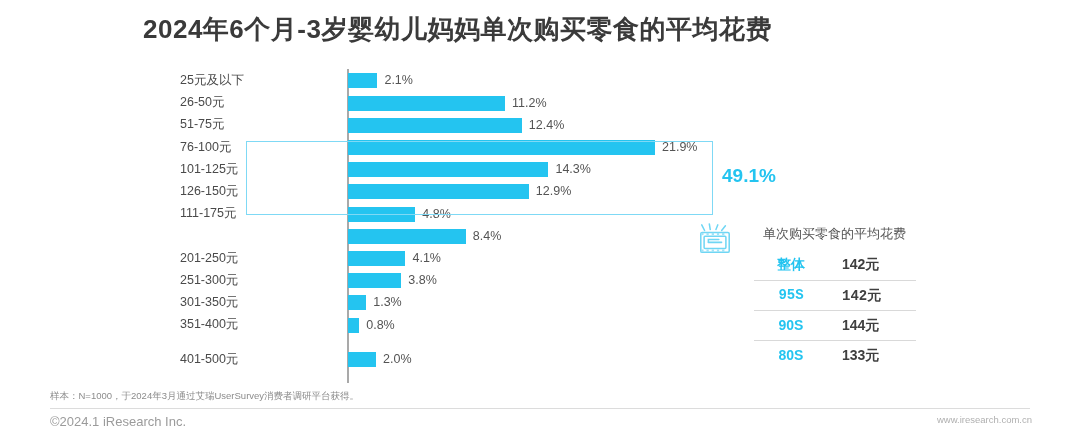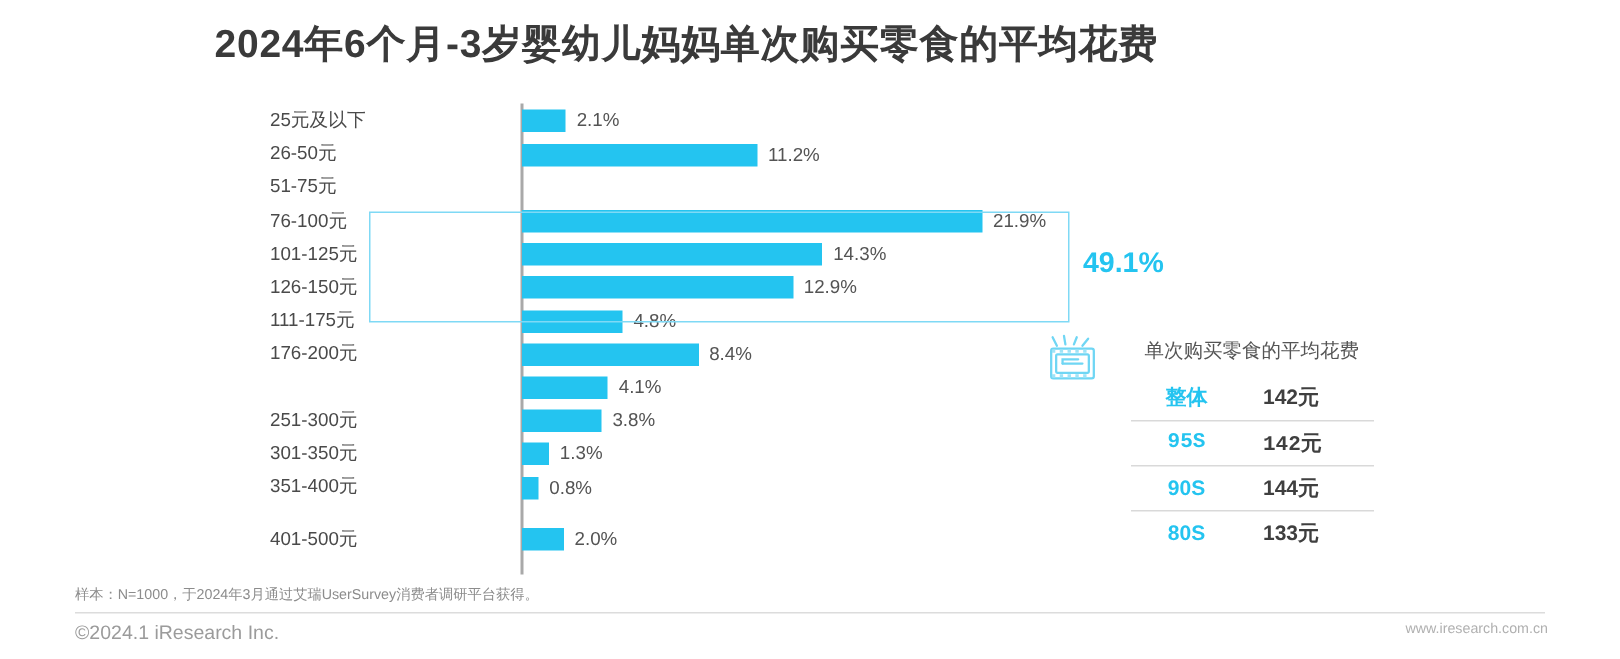--- a/index.html
+++ b/index.html
@@ -211,20 +211,24 @@
       </div>
       <div class="row" style="top: 26.2px;">
         <div class="cat-label">26-50元</div>
         <div class="bar-wrap">
           <div class="bar" style="width: 157.005px; background: rgb(36, 196, 240);"></div>
           <div class="bar-value">11.2%</div>
         </div>
       </div>
       <div class="row" style="top: 48.4px;">
         <div class="cat-label">51-75元</div>
+        <div class="bar-wrap">
+          <div class="bar" style="width: 173.826px; background: rgb(36, 196, 240);"></div>
+          <div class="bar-value">12.4%</div>
+        </div>
       </div>
       <div class="row" style="top: 70.6px;">
         <div class="cat-label">76-100元</div>
         <div class="bar-wrap">
           <div class="bar" style="width: 307px; background: rgb(36, 196, 240);"></div>
           <div class="bar-value">21.9%</div>
         </div>
       </div>
       <div class="row" style="top: 92.8px;">
         <div class="cat-label">101-125元</div>
@@ -241,27 +245,27 @@
         </div>
       </div>
       <div class="row" style="top: 137.2px;">
         <div class="cat-label">111-175元</div>
         <div class="bar-wrap">
           <div class="bar" style="width: 67.2877px; background: rgb(36, 196, 240);"></div>
           <div class="bar-value">4.8%</div>
         </div>
       </div>
       <div class="row" style="top: 159.4px;">
-        <div class="cat-label">176-200元</div>
         <div class="bar-wrap">
           <div class="bar" style="width: 117.753px; background: rgb(36, 196, 240);"></div>
           <div class="bar-value">8.4%</div>
         </div>
       </div>
       <div class="row" style="top: 181.6px;">
+        <div class="cat-label">201-250元</div>
         <div class="bar-wrap">
           <div class="bar" style="width: 57.4749px; background: rgb(36, 196, 240);"></div>
           <div class="bar-value">4.1%</div>
         </div>
       </div>
       <div class="row" style="top: 203.8px;">
         <div class="cat-label">251-300元</div>
         <div class="bar-wrap">
           <div class="bar" style="width: 53.2694px; background: rgb(36, 196, 240);"></div>
           <div class="bar-value">3.8%</div>

